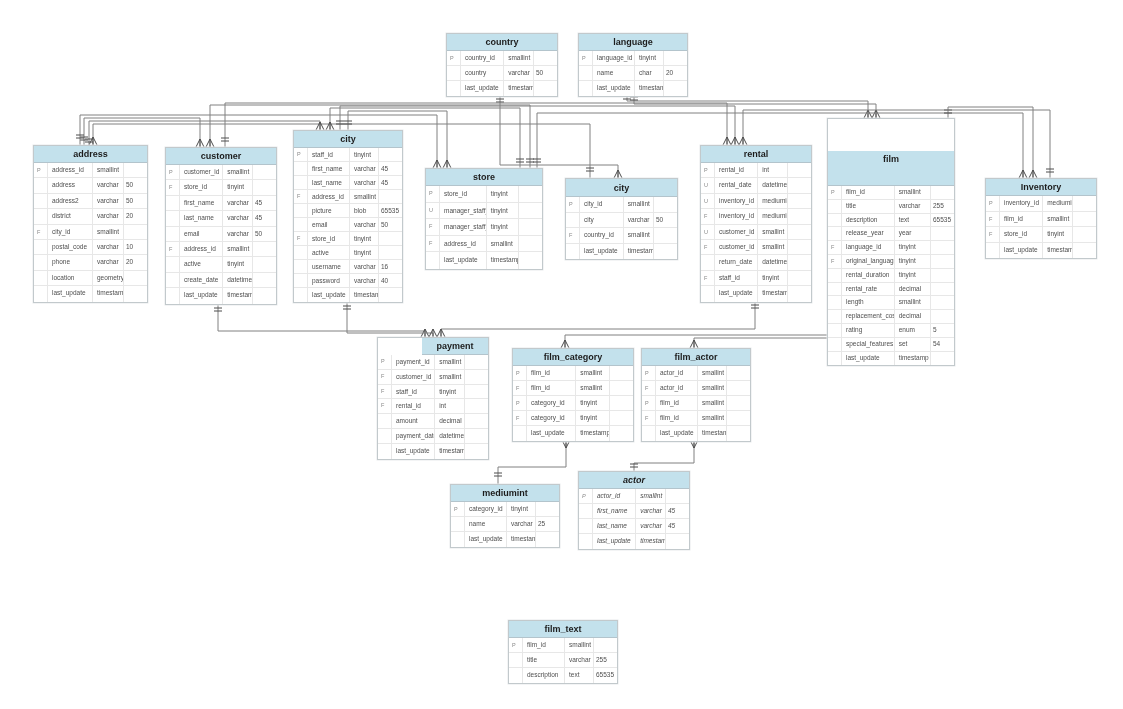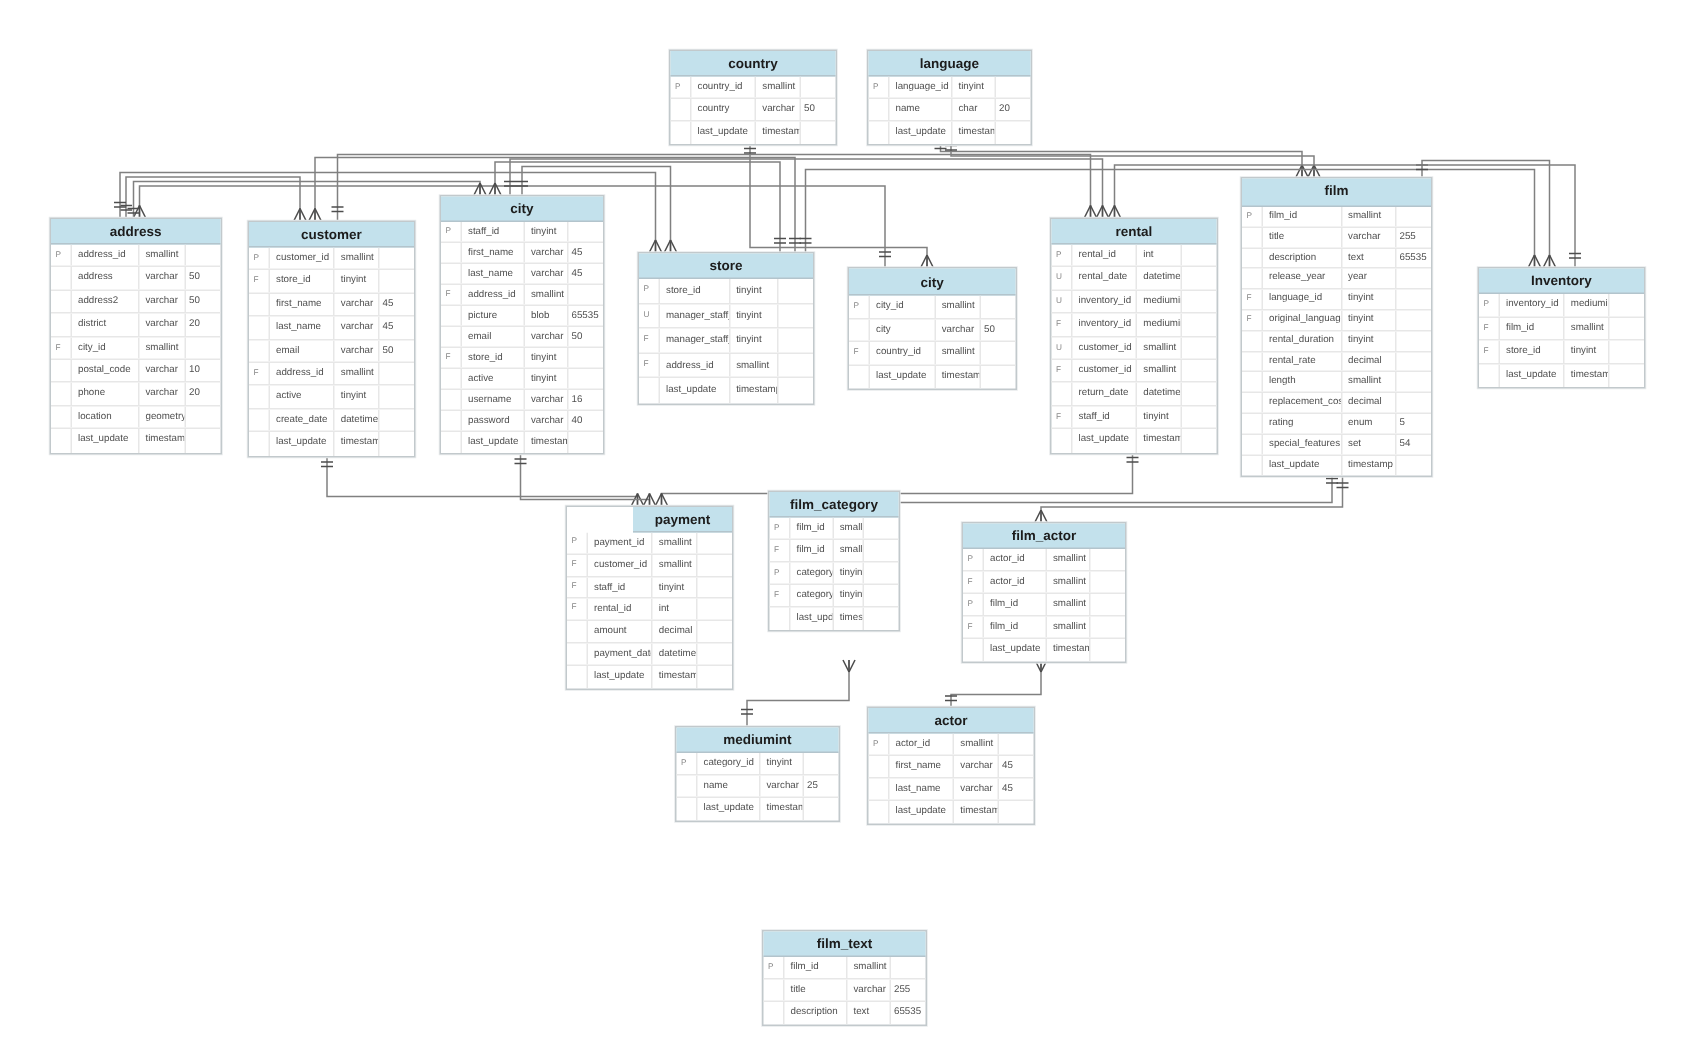--- a/index.html
+++ b/index.html
@@ -636,21 +636,21 @@
         <span class="cs"></span>
       </div>
       <div class="trow" style="height: 15.5px; line-height: 14.5px;">
         <span class="ck"></span>
         <span class="cn">last_update</span>
         <span class="ct">timestamp</span>
         <span class="cs"></span>
       </div>
     </div>
     <div class="tbl" style="left: 827px; top: 118px; width: 128px;">
-      <div class="tbl-title" style="height: 19px; line-height: 17px;">film</div>
+      <div class="tbl-title" style="height: 35px; line-height: 17px; margin-top: 32px;">film</div>
       <div class="trow" style="height: 13.8px; line-height: 12.8px;">
         <span class="ck">P</span>
         <span class="cn">film_id</span>
         <span class="ct">smallint</span>
         <span class="cs"></span>
       </div>
       <div class="trow" style="height: 13.8px; line-height: 12.8px;">
         <span class="ck"></span>
         <span class="cn">title</span>
         <span class="ct">varchar</span>
@@ -788,21 +788,21 @@
         <span class="ct">datetime</span>
         <span class="cs"></span>
       </div>
       <div class="trow" style="height: 14.8px; line-height: 13.8px;">
         <span class="ck"></span>
         <span class="cn">last_update</span>
         <span class="ct">timestamp</span>
         <span class="cs"></span>
       </div>
     </div>
-    <div class="tbl" style="left: 512px; top: 327px; width: 88px;">
+    <div class="tbl" style="left: 512px; top: 348px; width: 122px;">
       <div class="tbl-title" style="height: 17px; line-height: 17px;">film_category</div>
       <div class="trow" style="height: 15px; line-height: 14px;">
         <span class="ck">P</span>
         <span class="cn">film_id</span>
         <span class="ct">smallint</span>
         <span class="cs"></span>
       </div>
       <div class="trow" style="height: 15px; line-height: 14px;">
         <span class="ck">F</span>
         <span class="cn">film_id</span>
@@ -875,21 +875,21 @@
         <span class="ct">varchar</span>
         <span class="cs">25</span>
       </div>
       <div class="trow" style="height: 15px; line-height: 14px;">
         <span class="ck"></span>
         <span class="cn">last_update</span>
         <span class="ct">timestamp</span>
         <span class="cs"></span>
       </div>
     </div>
-    <div class="tbl" style="left: 578px; top: 471px; width: 112px;">
+    <div class="tbl" style="left: 578px; top: 471px; width: 112px; font-style: italic;">
       <div class="tbl-title" style="height: 17px; line-height: 17px;">actor</div>
       <div class="trow" style="height: 15px; line-height: 14px;">
         <span class="ck">P</span>
         <span class="cn">actor_id</span>
         <span class="ct">smallint</span>
         <span class="cs"></span>
       </div>
       <div class="trow" style="height: 15px; line-height: 14px;">
         <span class="ck"></span>
         <span class="cn">first_name</span>

